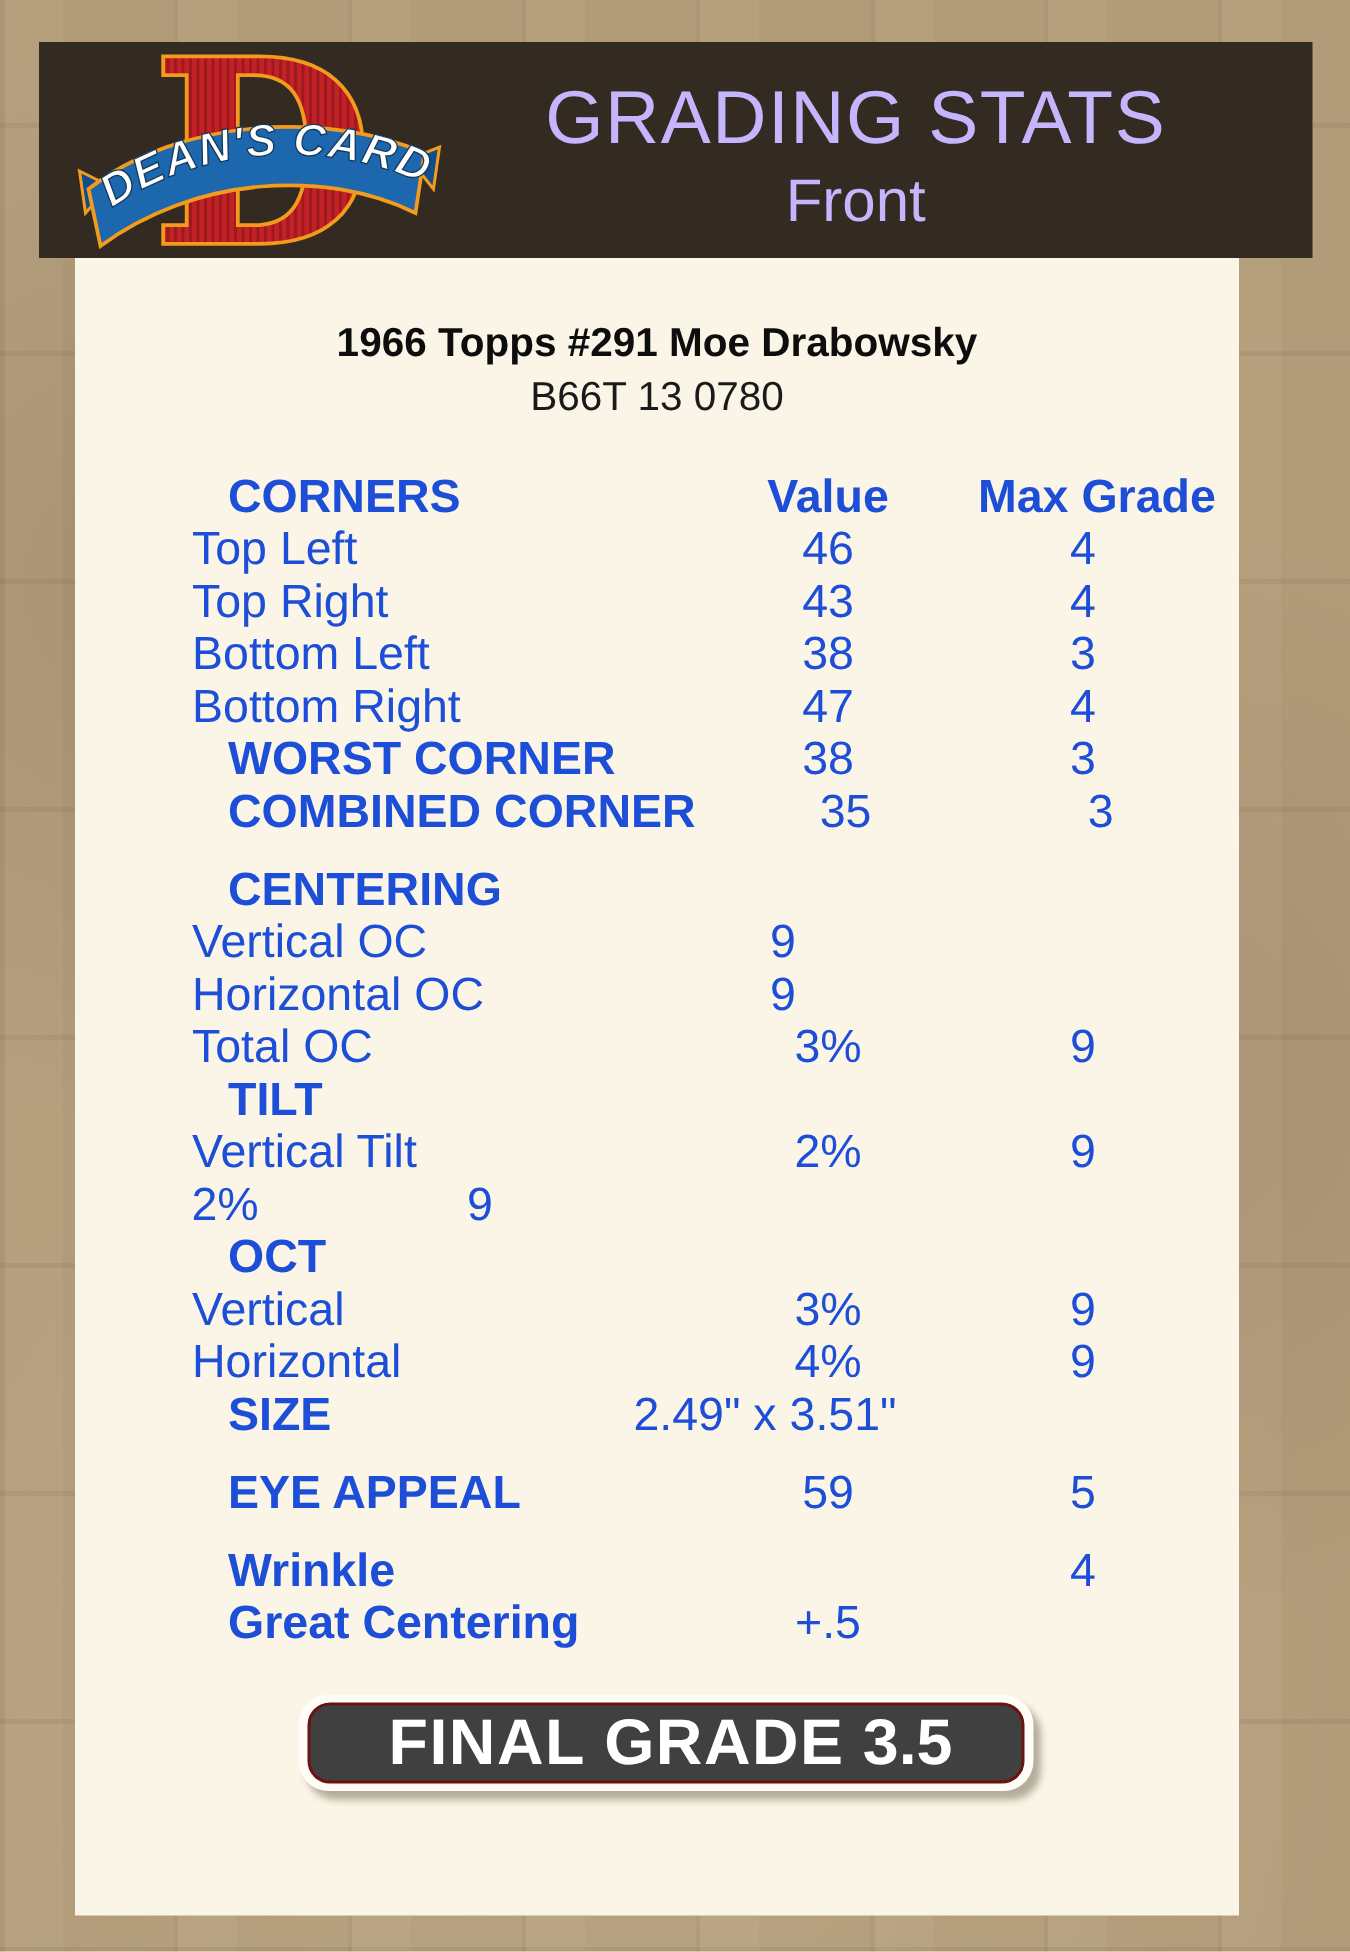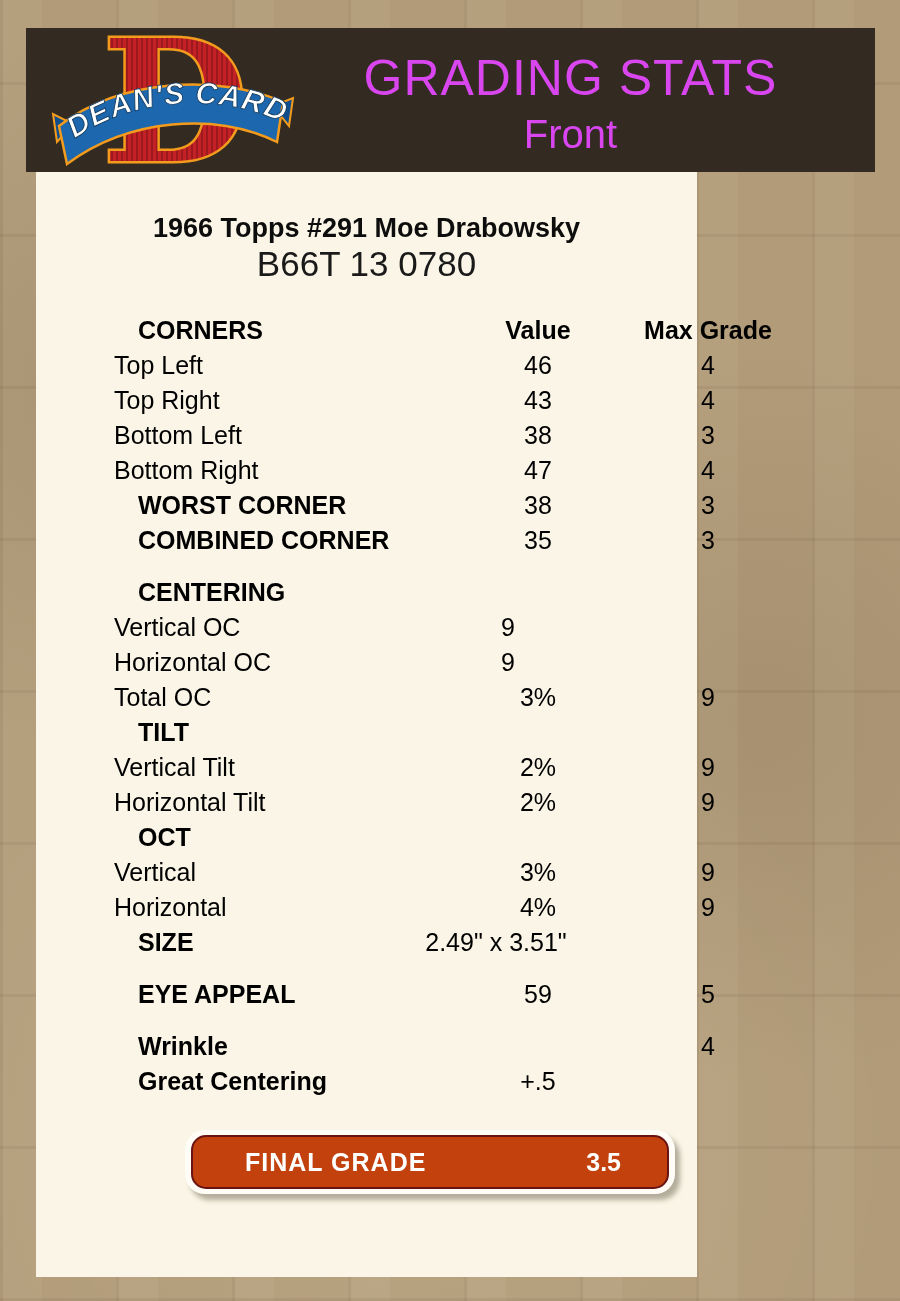--- a/index.html
+++ b/index.html
@@ -19,56 +19,56 @@
       radial-gradient(circle at 85% 55%, rgba(70,50,25,0.10), rgba(0,0,0,0) 35%),
       radial-gradient(circle at 45% 88%, rgba(255,244,214,0.10), rgba(0,0,0,0) 40%);
   }
   .header-band{
     position:absolute;left:26px;top:28px;width:849px;height:144px;
     background:#332b21;
   }
   .logo-wrap{position:absolute;left:25px;top:2px;width:244px;height:140px;}
   .header-titles{
     position:absolute;left:255px;right:15px;top:22px;
-    text-align:center;color:#d946ef;
+    text-align:center;color:#c4b5fd;
   }
   .header-title{font-size:50px;line-height:56px;font-weight:normal;letter-spacing:1px;}
   .header-subtitle{font-size:40px;line-height:48px;margin-top:4px;}
   .panel{
-    position:absolute;left:36px;top:172px;width:661px;height:1105px;
+    position:absolute;left:50px;top:172px;width:776px;height:1105px;
     background:#faf5e6;
   }
   .card-title{
     position:absolute;top:40px;left:0;right:0;text-align:center;
     font-size:27px;font-weight:bold;color:#0d0d0d;line-height:32px;
   }
   .card-serial{
     position:absolute;top:76px;left:0;right:0;text-align:center;
-    font-size:35px;color:#1a1a1a;line-height:32px;
+    font-size:27px;color:#1a1a1a;line-height:32px;
   }
   .stats-table{position:absolute;top:141px;left:0;right:0;}
-  .trow{display:flex;align-items:center;height:35px;font-size:25px;color:#000000;}
+  .trow{display:flex;align-items:center;height:35px;font-size:31px;color:#1d4ed8;}
   .trow.gap{margin-top:17px;}
   .c-label{flex:0 0 402px;box-sizing:border-box;padding-left:102px;white-space:nowrap;}
   .trow.indent .c-label{padding-left:78px;}
   .c-value{flex:0 0 200px;text-align:center;white-space:nowrap;}
   .c-max{flex:0 0 140px;text-align:center;white-space:nowrap;}
   .trow.bold .c-label{font-weight:bold;}
   .trow.vbold .c-value,.trow.vbold .c-max{font-weight:bold;}
   .trow.vshift .c-value{transform:translateX(-42px);}
   .final-grade-wrap{
     position:absolute;left:149px;top:958px;width:478px;height:54px;
     background:#fffdf6;border-radius:20px;padding:5px 6px;
     box-shadow:5px 6px 5px rgba(96,86,66,0.45);
   }
   .final-grade{
     width:100%;height:100%;box-sizing:border-box;
-    background:#c2410c;border:2px solid #691313;border-radius:15px;
+    background:#404040;border:2px solid #691313;border-radius:15px;
     display:flex;align-items:center;justify-content:space-between;
-    color:#ffffff;font-weight:bold;font-size:25px;
+    color:#ffffff;font-weight:bold;font-size:43px;
   }
   .fg-label{margin-left:52px;letter-spacing:1px;}
   .fg-value{margin-right:46px;}
 </style>
 </head>
 <body>
 
 <div class="bg-collage"></div>
 
 <div class="header-band">
@@ -158,21 +158,20 @@
     <div class="c-label">TILT</div>
     <div class="c-value"></div>
     <div class="c-max"></div>
   </div>
       <div class="trow indent">
     <div class="c-label">Vertical Tilt</div>
     <div class="c-value">2%</div>
     <div class="c-max">9</div>
   </div>
       <div class="trow indent">
-    <div class="c-label">Horizontal Tilt</div>
     <div class="c-value">2%</div>
     <div class="c-max">9</div>
   </div>
       <div class="trow bold">
     <div class="c-label">OCT</div>
     <div class="c-value"></div>
     <div class="c-max"></div>
   </div>
       <div class="trow indent">
     <div class="c-label">Vertical</div>

